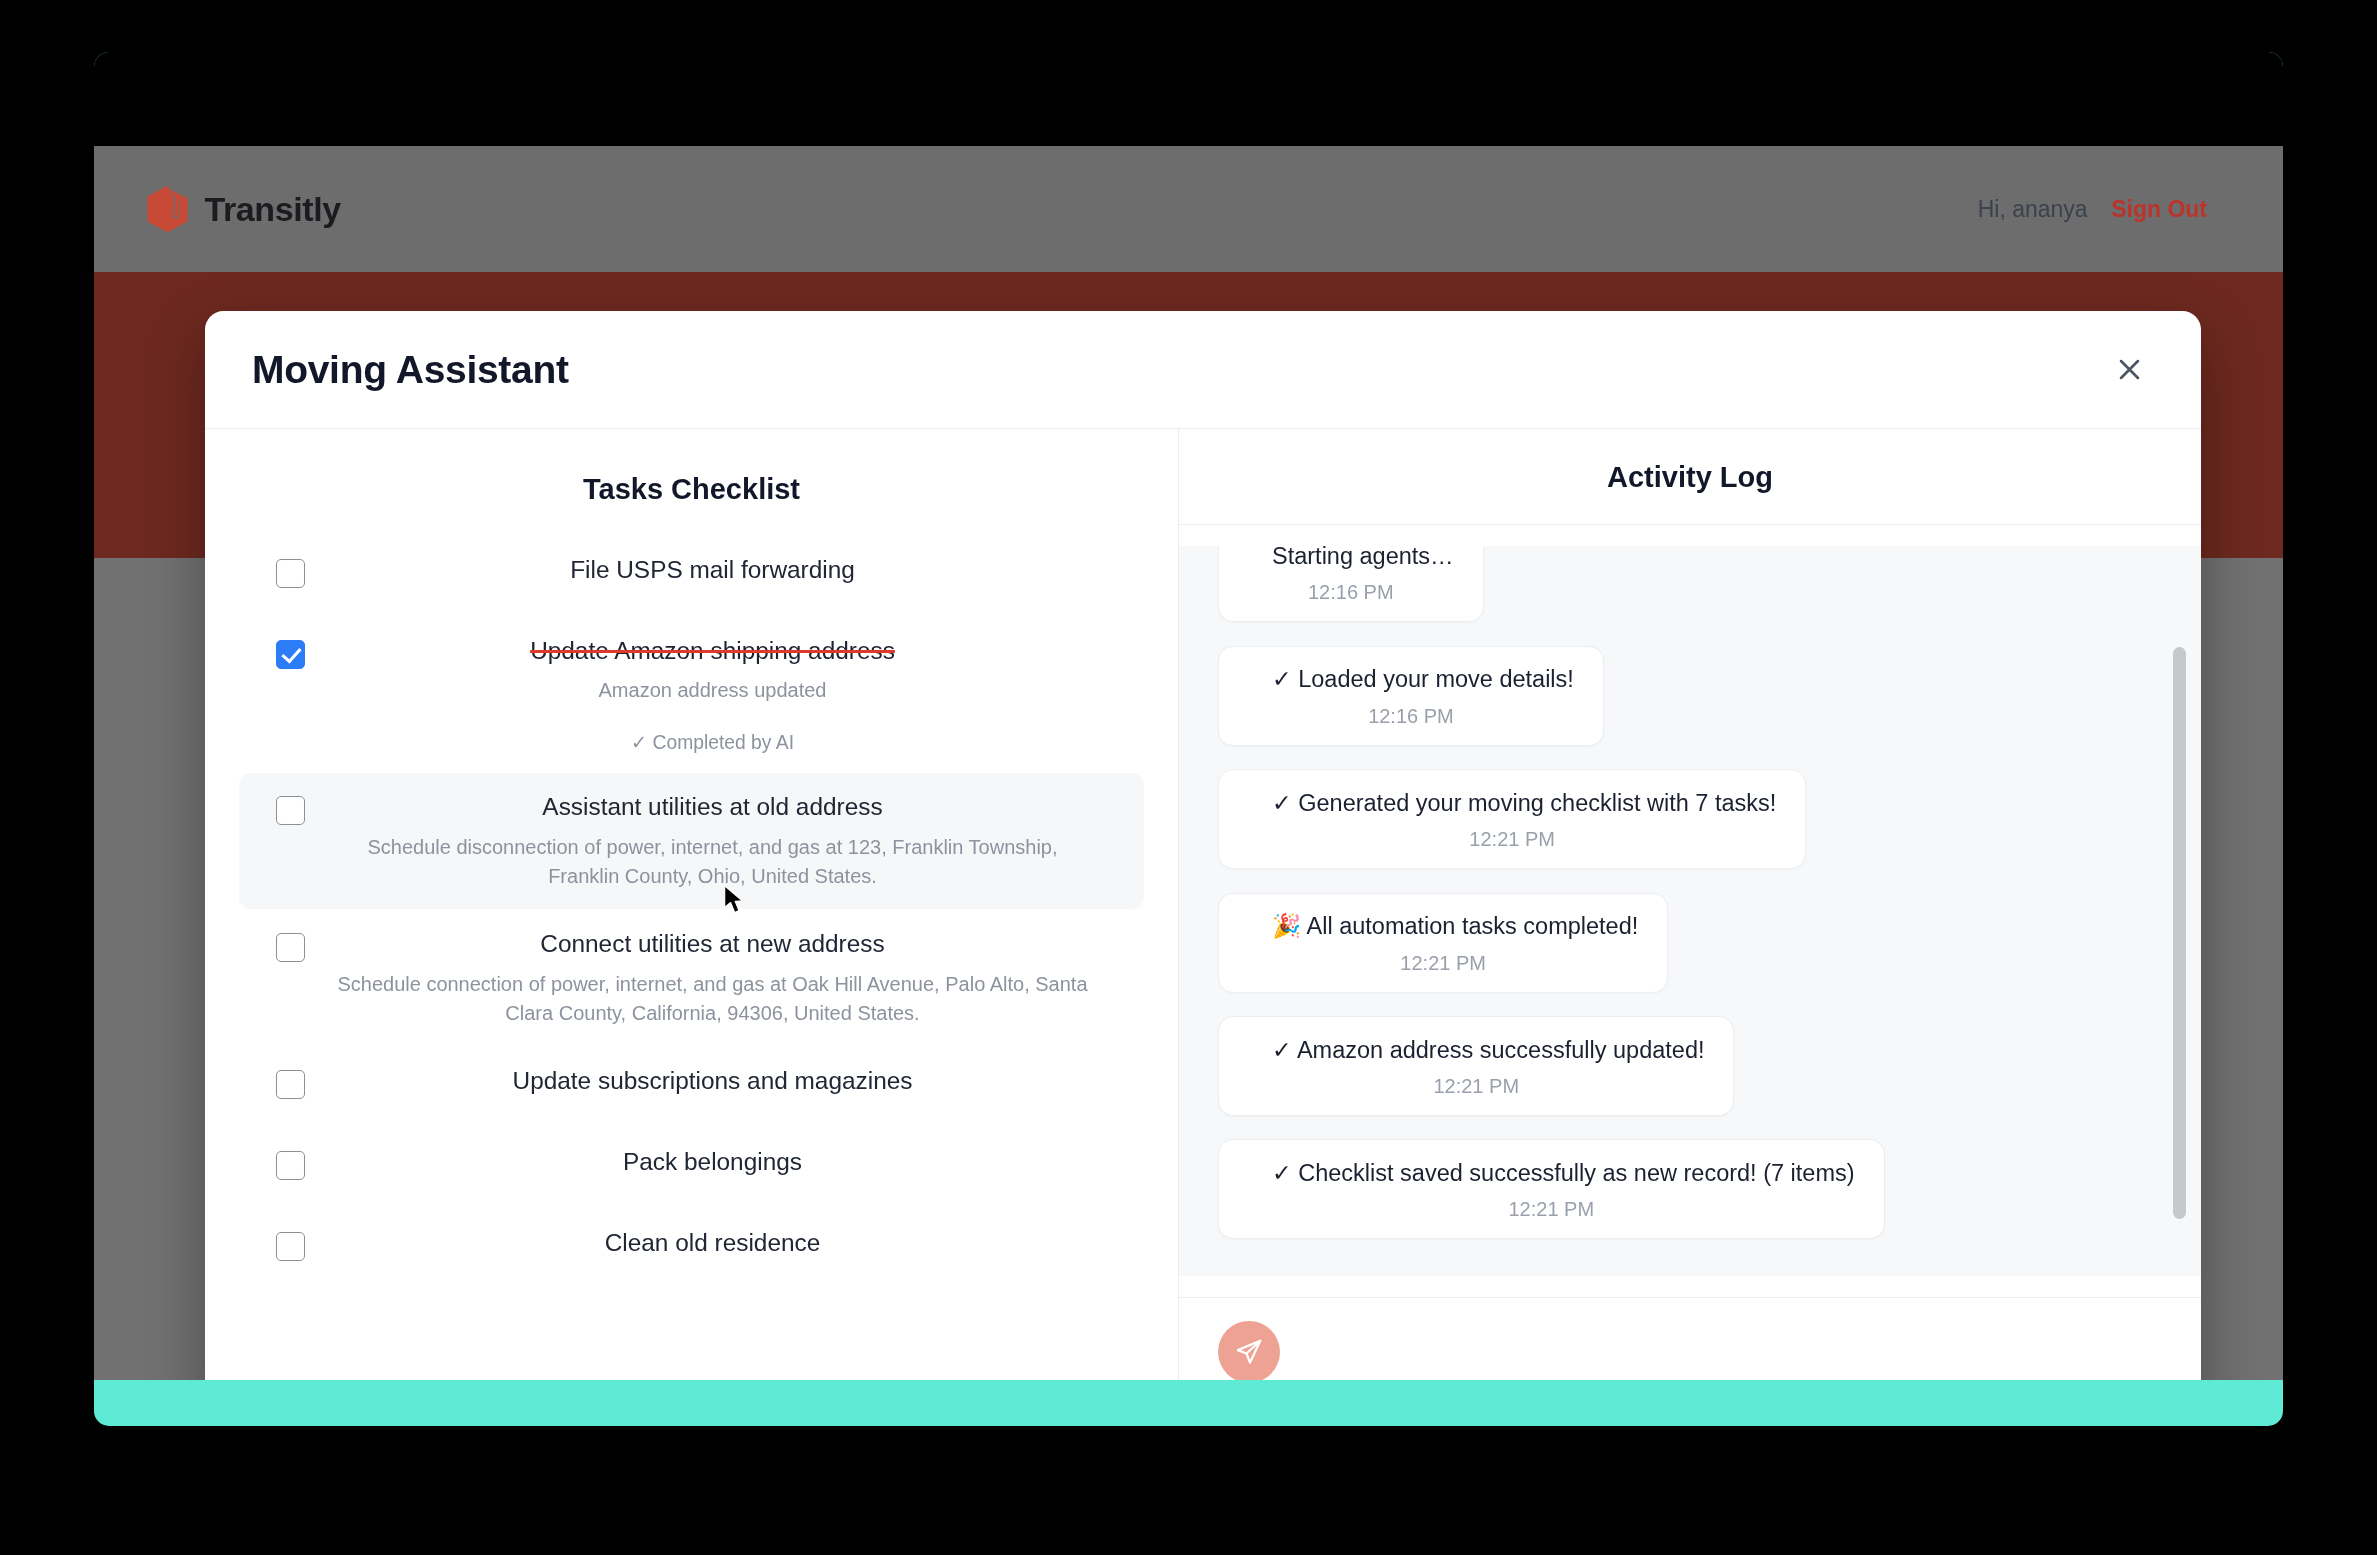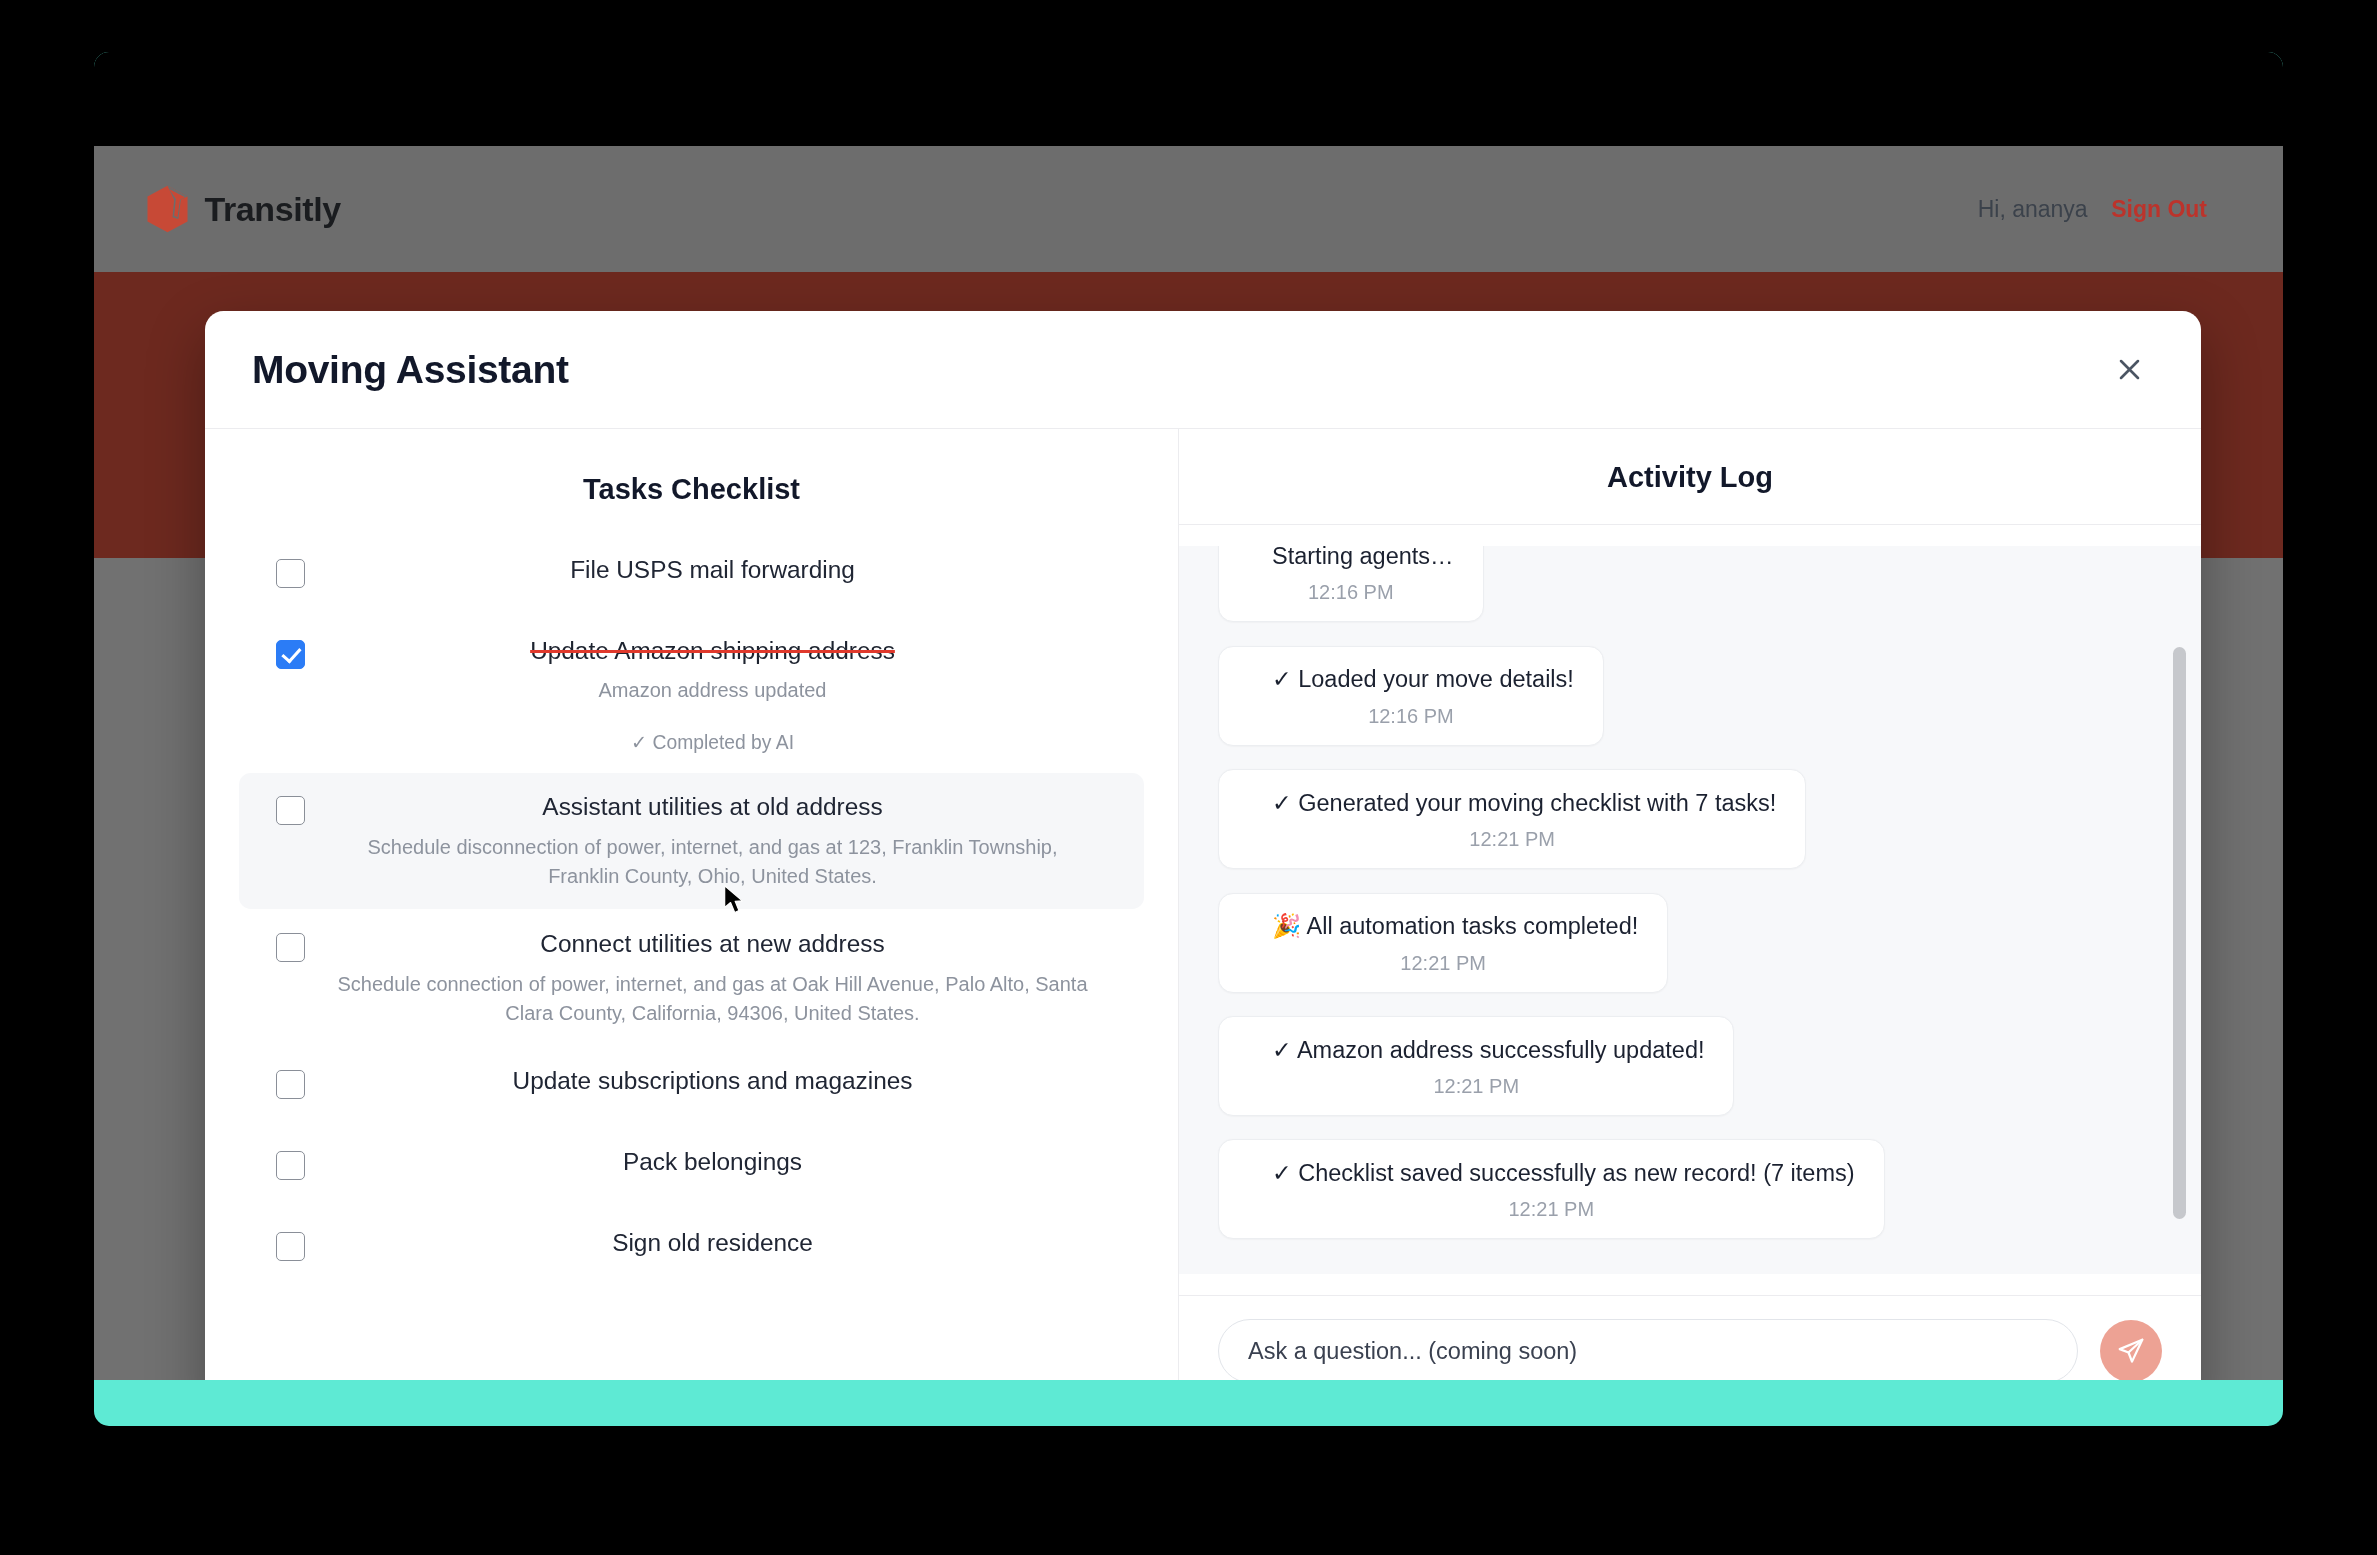--- a/index.html
+++ b/index.html
@@ -430,21 +430,21 @@
               <div class="task-row">
                 <div class="task-check"></div>
                 <div class="task-title">Update subscriptions and magazines</div>
               </div>
               <div class="task-row">
                 <div class="task-check"></div>
                 <div class="task-title">Pack belongings</div>
               </div>
               <div class="task-row">
                 <div class="task-check"></div>
-                <div class="task-title">Sign old residence</div>
+                <div class="task-title">Clean old residence</div>
               </div>
             </div>
         </div>
 
         <div class="log-pane">
           <div class="log-heading">Activity Log</div>
 
           <div class="log-scroll">
             <div class="log-inner" id="log-list">
                 <div class="log-card-wrap"><div class="log-card"><div class="log-msg">Starting agents…</div><div class="log-time">12:16 PM</div></div></div>
@@ -452,21 +452,20 @@
                 <div class="log-card-wrap"><div class="log-card"><div class="log-msg">✓ Generated your moving checklist with 7 tasks!</div><div class="log-time">12:21 PM</div></div></div>
                 <div class="log-card-wrap"><div class="log-card"><div class="log-msg">🎉 All automation tasks completed!</div><div class="log-time">12:21 PM</div></div></div>
                 <div class="log-card-wrap"><div class="log-card"><div class="log-msg">✓ Amazon address successfully updated!</div><div class="log-time">12:21 PM</div></div></div>
                 <div class="log-card-wrap"><div class="log-card"><div class="log-msg">✓ Checklist saved successfully as new record! (7 items)</div><div class="log-time">12:21 PM</div></div></div>
               </div>
             <div class="log-scrollbar-track"></div>
             <div class="log-scrollbar-thumb"></div>
           </div>
 
           <div class="composer">
-            <input class="composer-input" type="text" placeholder="Ask a question... (coming soon)" style="">
             <button class="send-btn">
               <svg viewBox="0 0 24 24">
                 <path d="M21 3 L3 10.5 L10 13.2 L12.8 20.5 Z" fill="none" stroke="#ffffff" stroke-width="1.8" stroke-linejoin="round"></path>
                 <path d="M21 3 L10 13.2" fill="none" stroke="#ffffff" stroke-width="1.8" stroke-linecap="round"></path>
               </svg>
             </button>
           </div>
         </div>
 
       </div>

